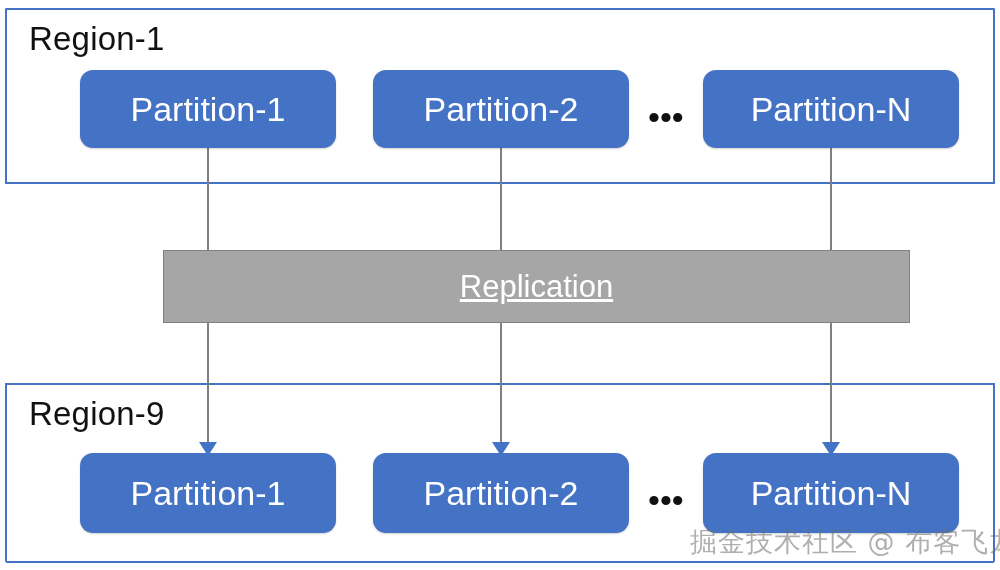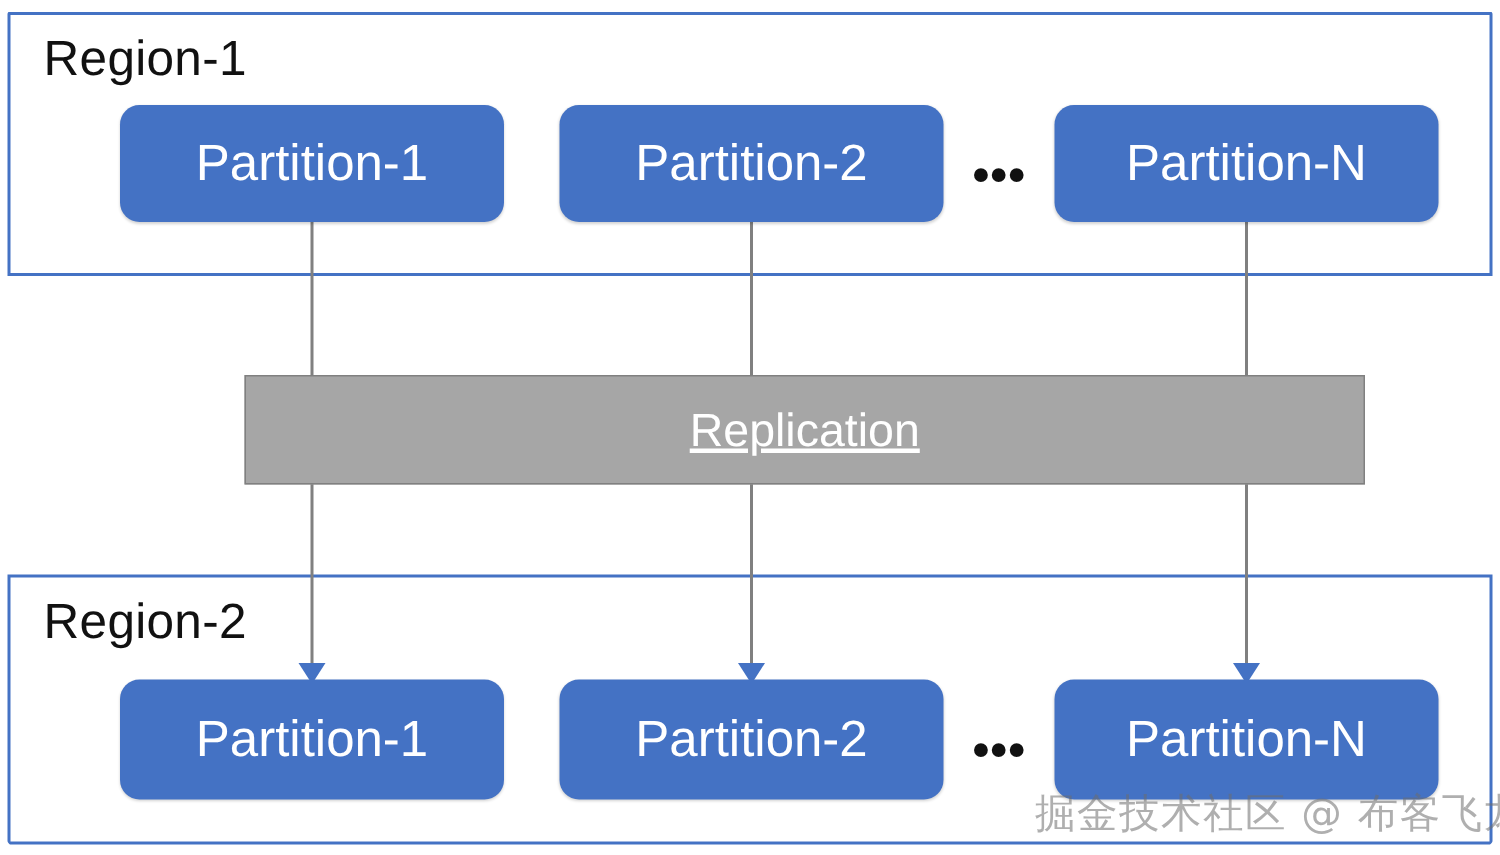--- a/index.html
+++ b/index.html
@@ -180,21 +180,21 @@
 
   <div class="partition" id="p-top-n">
     <span>Partition-N</span>
   </div>
 
   <div id="replication-bar">
     <span>Replication</span>
   </div>
 
   <div class="region-box" id="region-2">
-    <div class="region-label">Region-2</div>
+    <div class="region-label">Region-9</div>
   </div>
 
   <div class="partition" id="p-bot-1">
     <span>Partition-1</span>
   </div>
 
   <div class="partition" id="p-bot-2">
     <span>Partition-2</span>
   </div>
 

